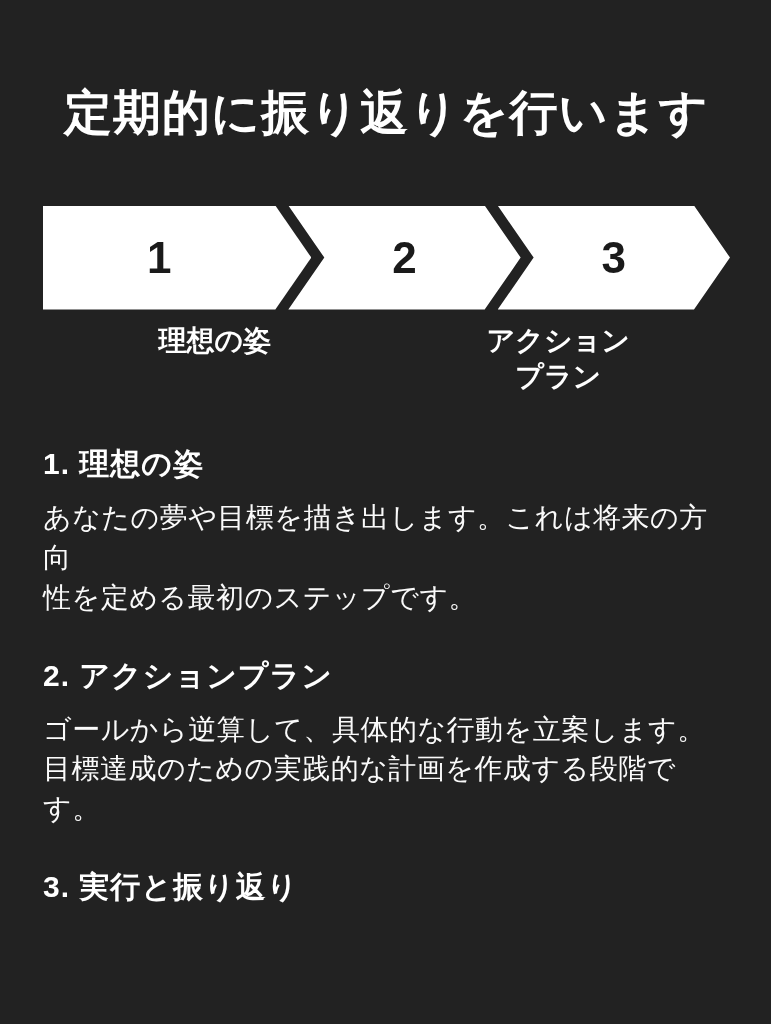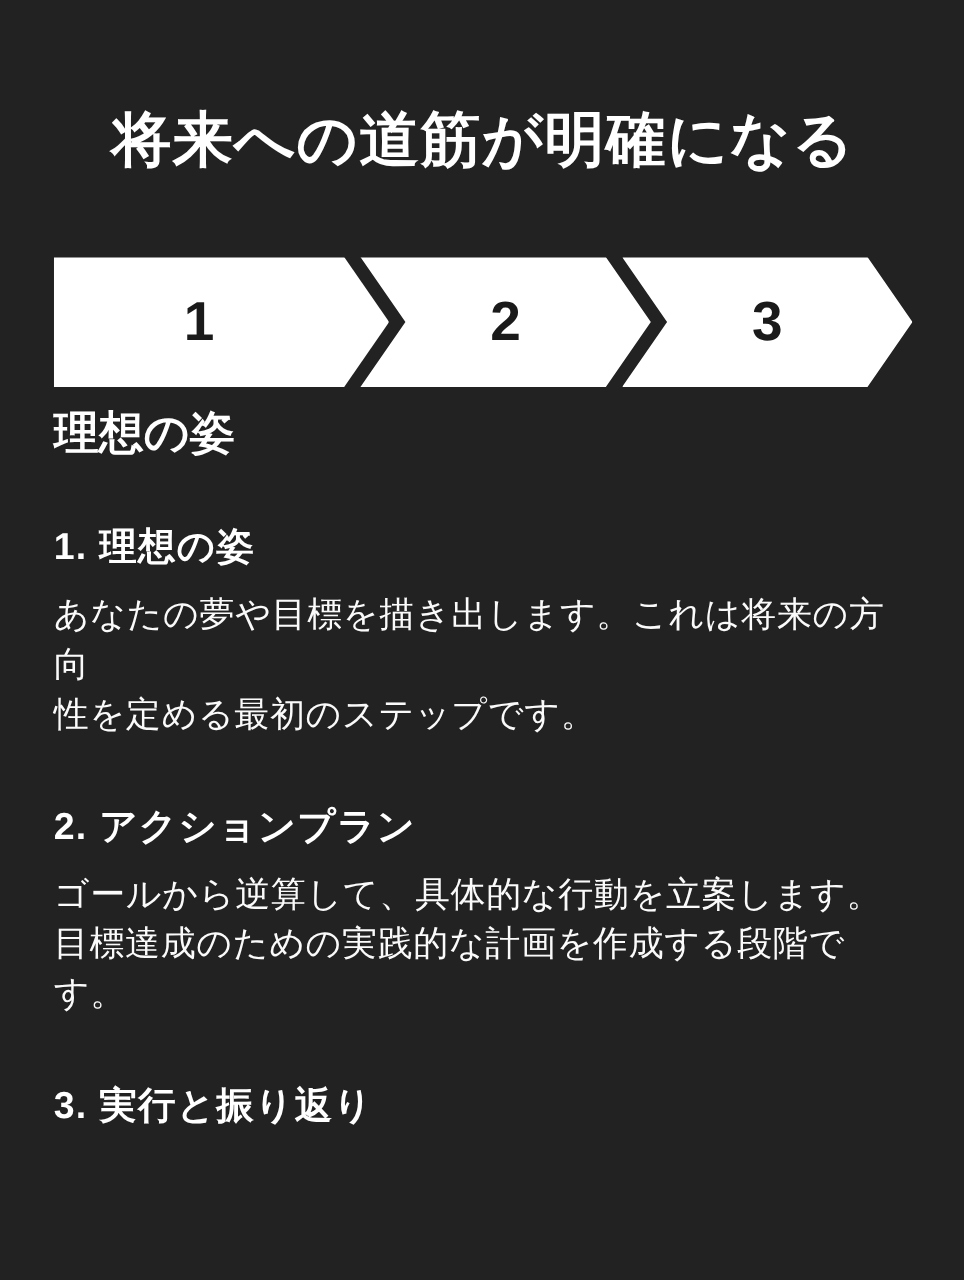--- a/index.html
+++ b/index.html
@@ -51,29 +51,29 @@
     clip-path: polygon(0 0, calc(100% - 36px) 0, 100% 50%, calc(100% - 36px) 100%, 0 100%, 36px 50%);
     margin-left: -23px;
   }
   
   .labels {
     display: flex;
     margin-top: 13px;
   }
   .step-label {
     flex: 1;
-    font-size: 36px;
+    text-align: center;
+    font-size: 28px;
     font-weight: 700;
     line-height: 1.3;
     white-space: pre-line;
     color: #ffffff;
-    font-family: Liberation Serif, serif;
   }
   
-  .section { margin-top: 52px; }
+  .section { margin-top: 40px; }
   .section-first { margin-top: 51px; }
   .section h2 {
     margin: 0;
     font-size: 30px;
     font-weight: 700;
     letter-spacing: 1px;
     line-height: 1.2;
     color: #ffffff;
   }
   .section p {
@@ -84,36 +84,38 @@
     letter-spacing: 0.5px;
     white-space: pre-line;
     color: #fafafa;
   }
 </style>
 </head>
 <body>
 
 <div class="content">
 
-  <h1 class="title">将来への道筋が明確になる</h1>
+  <h1 class="title">定期的に振り返りを行います</h1>
 
   <div class="band">
     <div class="chev chev-first">
       <span>1</span>
     </div>
     <div class="chev chev-notched">
       <span>2</span>
     </div>
     <div class="chev chev-notched">
       <span>3</span>
     </div>
   </div>
 
   <div class="labels">
     <div class="step-label">理想の姿</div>
+    <div class="step-label">アクション
+プラン</div>
   </div>
 
   <section class="section section-first">
     <h2>1. 理想の姿</h2>
     <p>あなたの夢や目標を描き出します。これは将来の方向
 性を定める最初のステップです。</p>
   </section>
 
   <section class="section">
     <h2>2. アクションプラン</h2>

